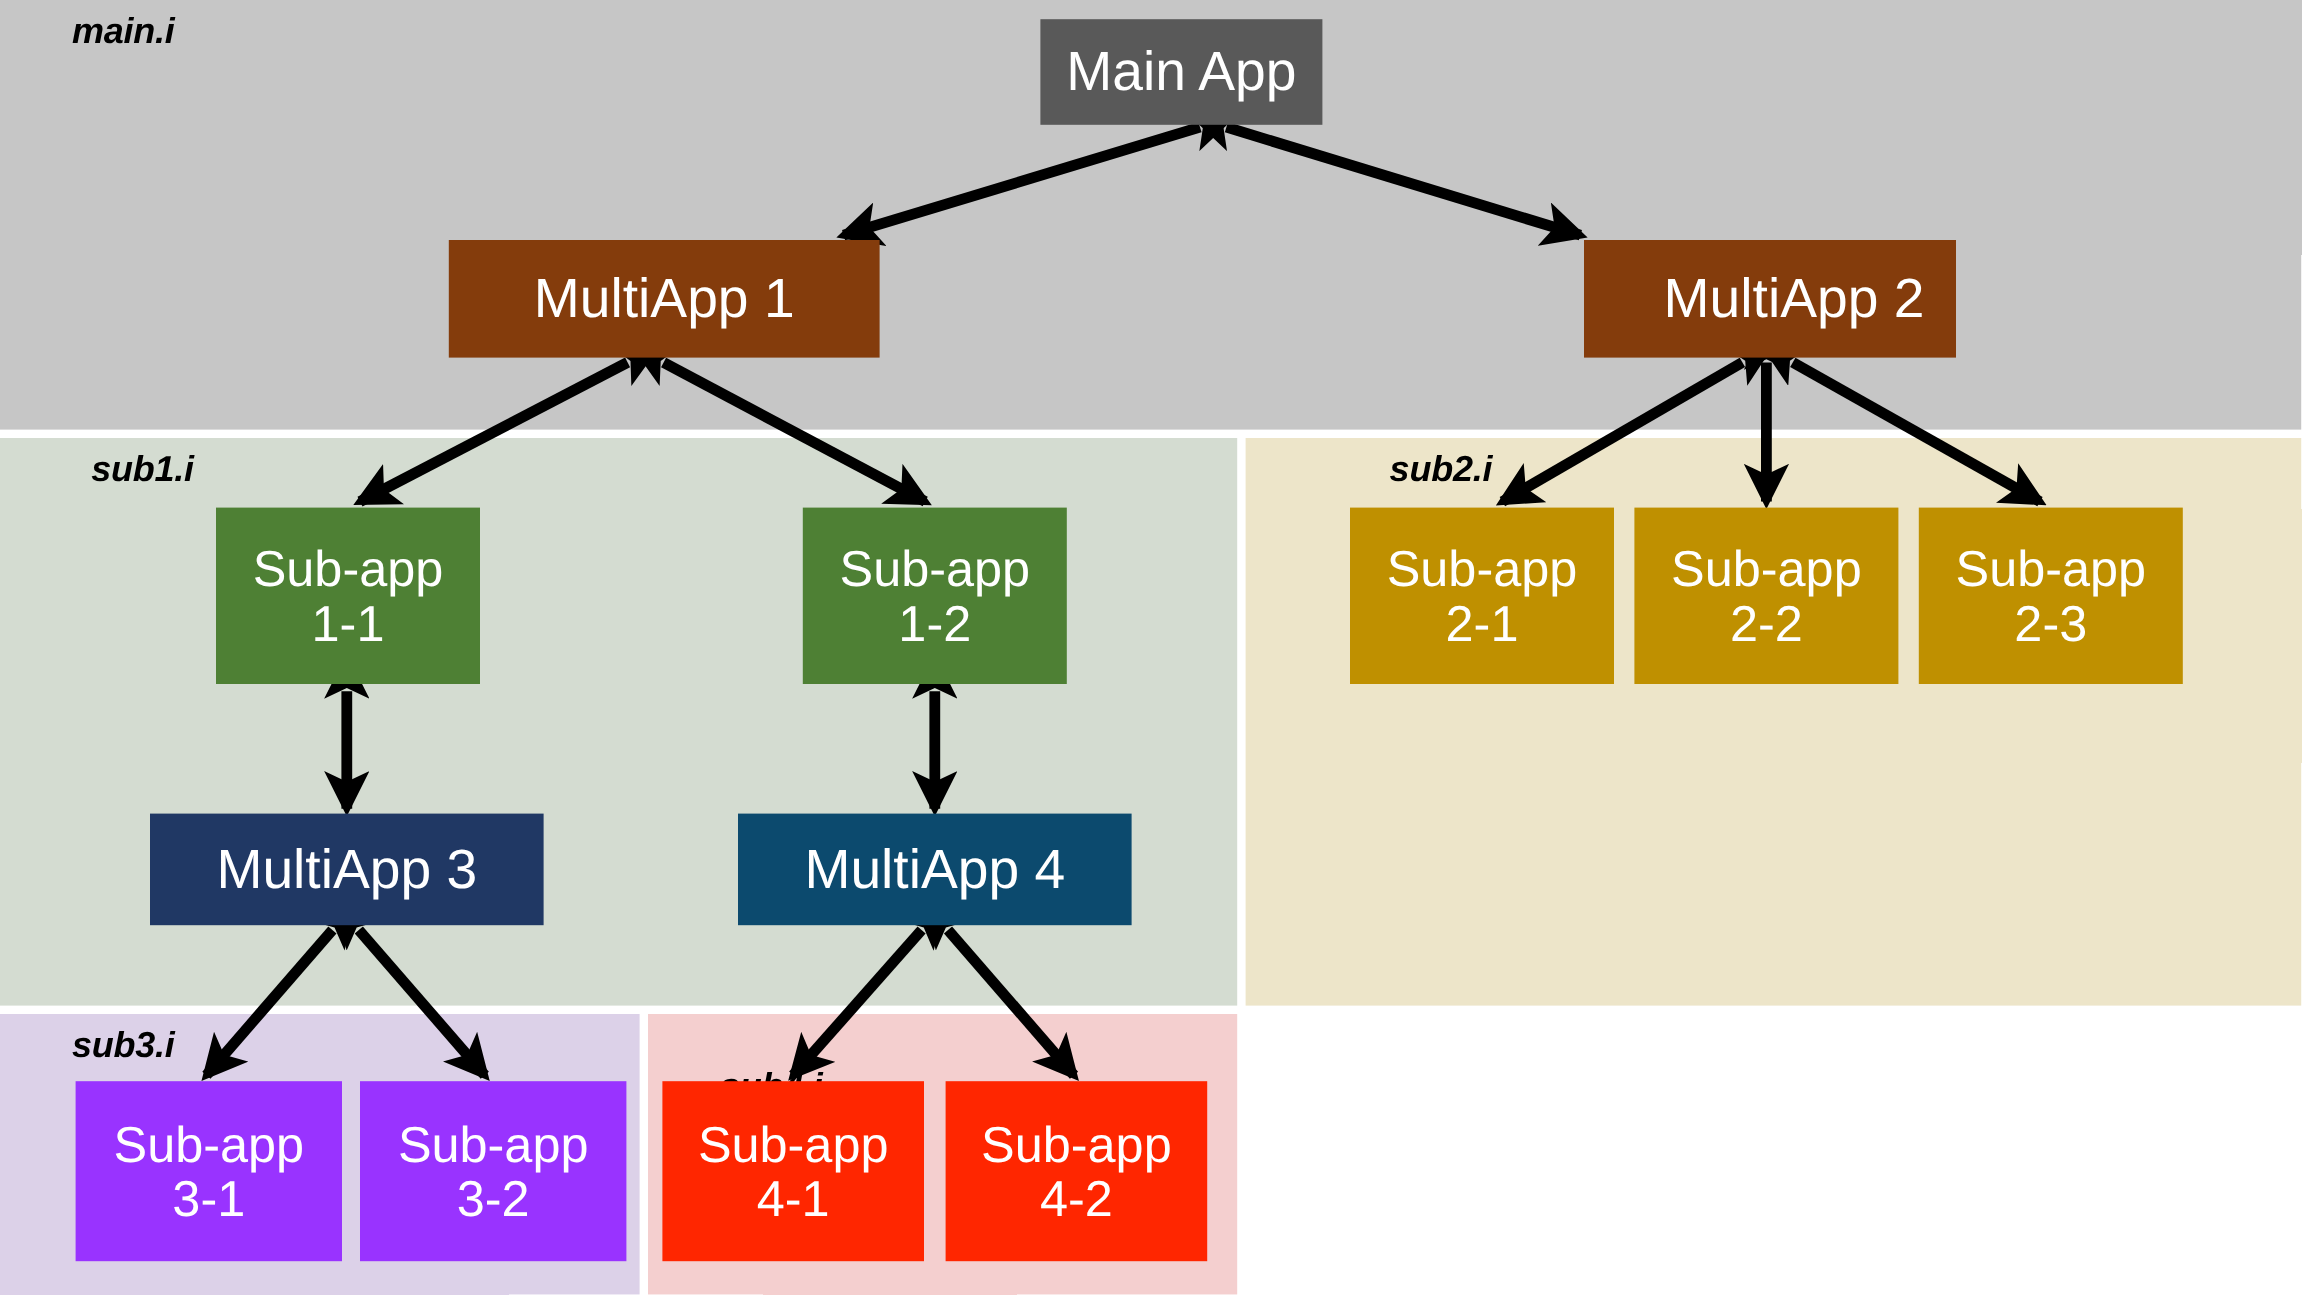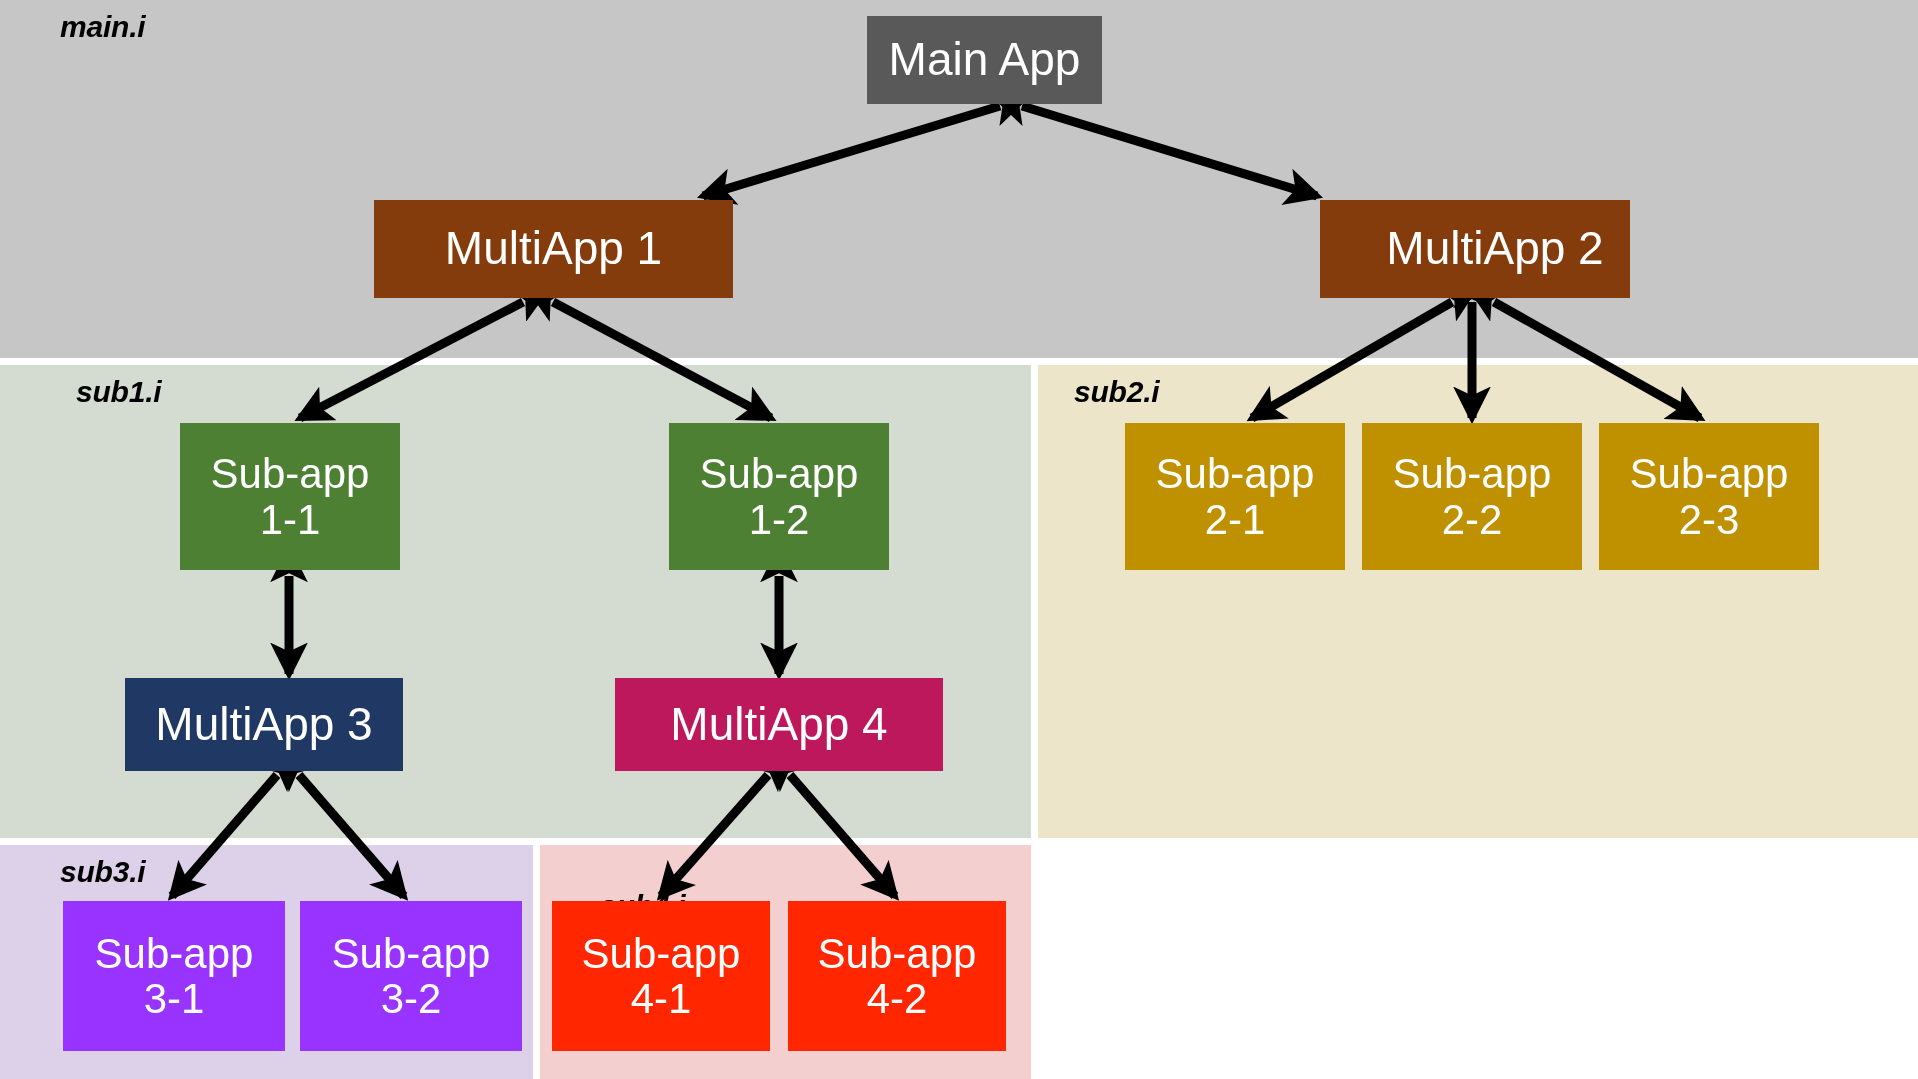--- a/index.html
+++ b/index.html
@@ -60,21 +60,21 @@
 <body>
 
 <div id="canvas" style="width: 1918px; height: 1079px; background: rgb(255, 255, 255);">
 
   <div id="regions-layer">
       <div class="region" style="left: 0px; top: 0px; width: 1918px; height: 358px; background: rgb(198, 198, 198);"></div>
       <div class="region-label" style="left: 14px; top: 10px;">main.i</div>
       <div class="region" style="left: 0px; top: 365px; width: 1031px; height: 473px; background: rgb(212, 220, 209);"></div>
       <div class="region-label" style="left: 30px; top: 375px;">sub1.i</div>
       <div class="region" style="left: 1038px; top: 365px; width: 880px; height: 473px; background: rgb(237, 229, 201);"></div>
-      <div class="region-label" style="left: 1028px; top: 375px;">sub2.i</div>
+      <div class="region-label" style="left: 1112px; top: 375px;">sub2.i</div>
       <div class="region" style="left: 0px; top: 845px; width: 533px; height: 234px; background: rgb(220, 209, 232);"></div>
       <div class="region-label" style="left: 14px; top: 855px;">sub3.i</div>
       <div class="region" style="left: 540px; top: 845px; width: 491px; height: 234px; background: rgb(244, 207, 207);"></div>
       <div class="region-label" style="left: 554px; top: 889px;">sub4.i</div>
     </div>
 
   <svg id="arrows" viewBox="0 0 1918 1079" xmlns="http://www.w3.org/2000/svg">
     <defs>
       <marker id="arrowhead-end" markerWidth="4.2" markerHeight="4.2" refX="3.5" refY="2.1" orient="auto" markerUnits="strokeWidth">
         <path d="M0,0 L4.2,2.1 L0,4.2 L1.0,2.1 Z" fill="#000000"></path>
@@ -107,22 +107,22 @@
       <div class="node two-line" style="left: 180px; top: 423px; width: 220px; height: 147px; background: rgb(78, 128, 52); color: rgb(255, 255, 255);"><span style="white-space: pre-line;">Sub-app
 1-1</span></div>
       <div class="node two-line" style="left: 669px; top: 423px; width: 220px; height: 147px; background: rgb(78, 128, 52); color: rgb(255, 255, 255);"><span style="white-space: pre-line;">Sub-app
 1-2</span></div>
       <div class="node two-line" style="left: 1125px; top: 423px; width: 220px; height: 147px; background: rgb(191, 144, 0); color: rgb(255, 255, 255);"><span style="white-space: pre-line;">Sub-app
 2-1</span></div>
       <div class="node two-line" style="left: 1362px; top: 423px; width: 220px; height: 147px; background: rgb(191, 144, 0); color: rgb(255, 255, 255);"><span style="white-space: pre-line;">Sub-app
 2-2</span></div>
       <div class="node two-line" style="left: 1599px; top: 423px; width: 220px; height: 147px; background: rgb(191, 144, 0); color: rgb(255, 255, 255);"><span style="white-space: pre-line;">Sub-app
 2-3</span></div>
-      <div class="node one-line" style="left: 125px; top: 678px; width: 278px; height: 93px; background: rgb(32, 56, 100); color: rgb(255, 255, 255);"><span style="white-space: pre-line;">MultiApp 3</span></div>
-      <div class="node one-line" style="left: 615px; top: 678px; width: 328px; height: 93px; background: #be185d; color: rgb(255, 255, 255);"><span style="white-space: pre-line;">MultiApp 4</span></div>
+      <div class="node one-line" style="left: 125px; top: 678px; width: 328px; height: 93px; background: rgb(32, 56, 100); color: rgb(255, 255, 255);"><span style="white-space: pre-line;">MultiApp 3</span></div>
+      <div class="node one-line" style="left: 615px; top: 678px; width: 328px; height: 93px; background: #0c4a6e; color: rgb(255, 255, 255);"><span style="white-space: pre-line;">MultiApp 4</span></div>
       <div class="node two-line" style="left: 63px; top: 901px; width: 222px; height: 150px; background: rgb(153, 51, 255); color: rgb(255, 255, 255);"><span style="white-space: pre-line;">Sub-app
 3-1</span></div>
       <div class="node two-line" style="left: 300px; top: 901px; width: 222px; height: 150px; background: rgb(153, 51, 255); color: rgb(255, 255, 255);"><span style="white-space: pre-line;">Sub-app
 3-2</span></div>
       <div class="node two-line" style="left: 552px; top: 901px; width: 218px; height: 150px; background: rgb(255, 38, 0); color: rgb(255, 255, 255);"><span style="white-space: pre-line;">Sub-app
 4-1</span></div>
       <div class="node two-line" style="left: 788px; top: 901px; width: 218px; height: 150px; background: rgb(255, 38, 0); color: rgb(255, 255, 255);"><span style="white-space: pre-line;">Sub-app
 4-2</span></div>
     </div>
 

